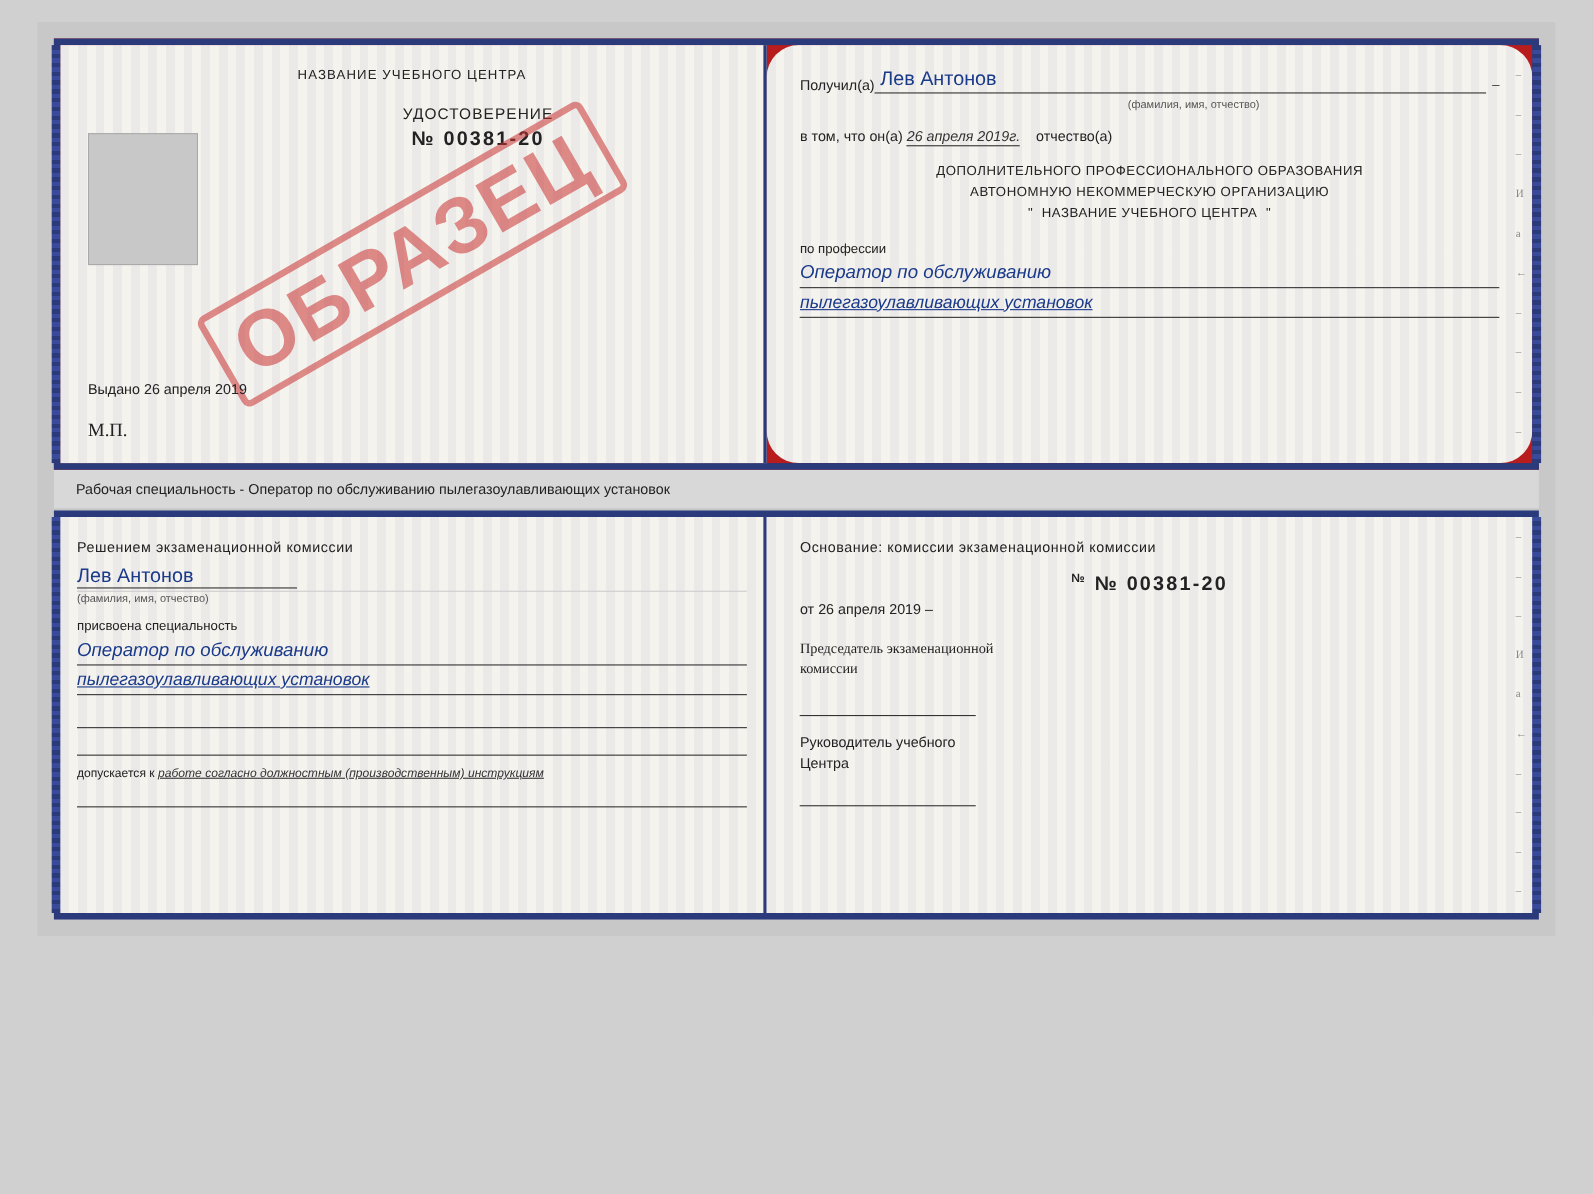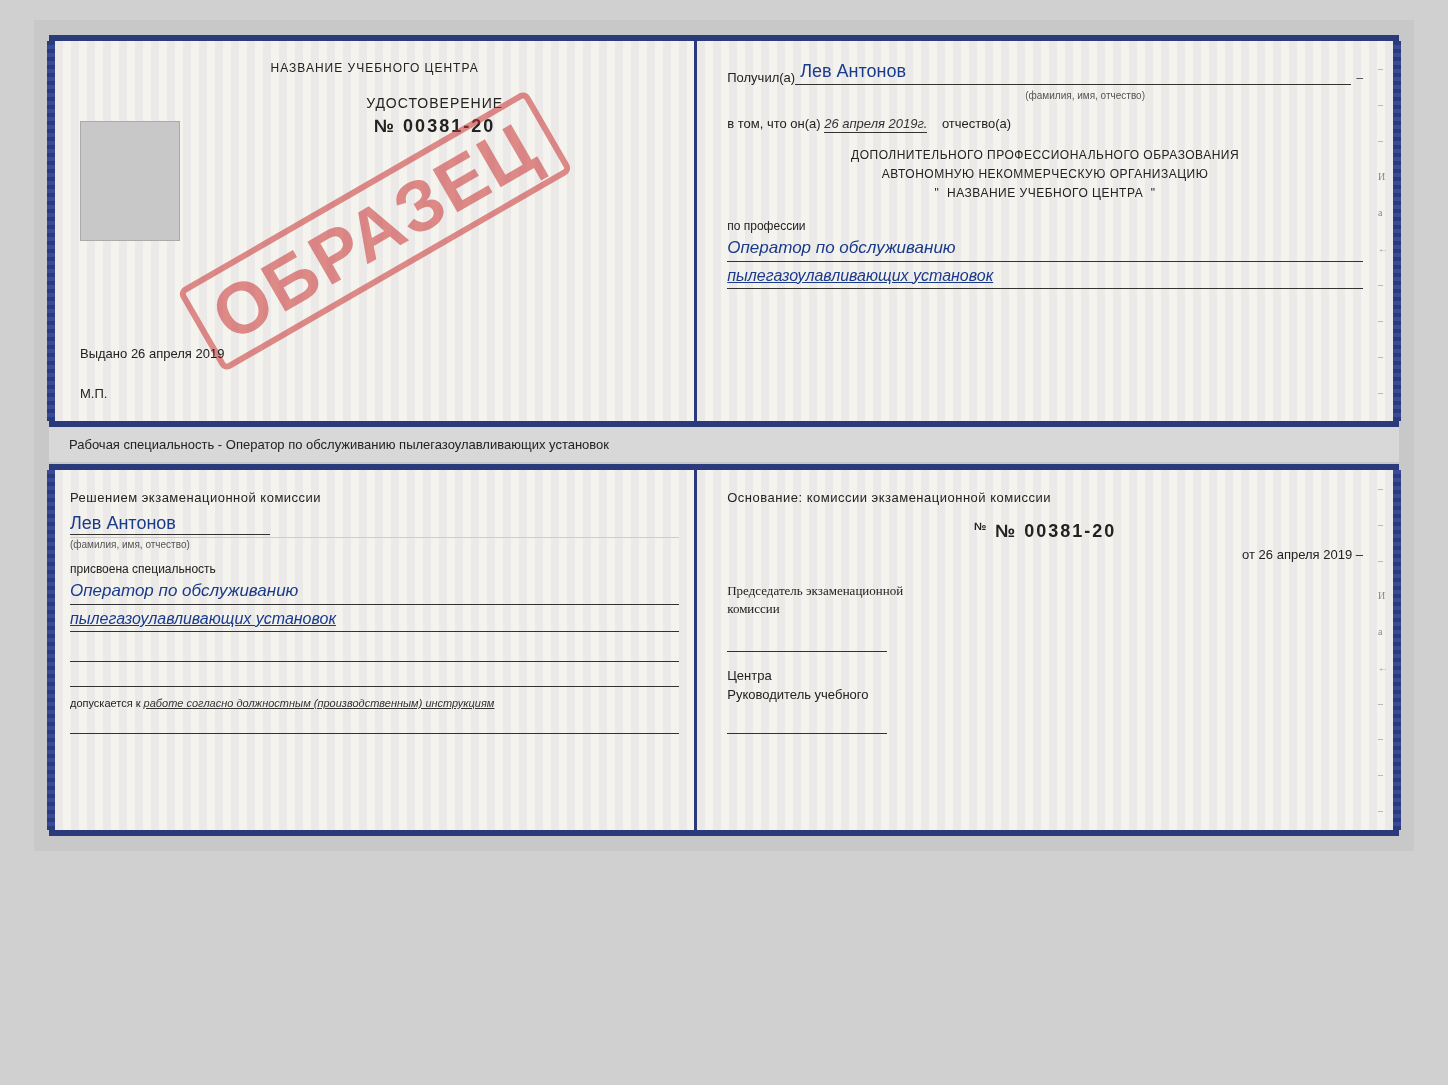--- a/index.html
+++ b/index.html
@@ -52,20 +52,21 @@
       position: relative;
       min-height: 380px;
       background: #f5f3ee;
       background-image: repeating-linear-gradient(
         90deg,
         rgba(180,180,200,0.15) 0px,
         rgba(180,180,200,0.15) 8px,
         transparent 8px,
         transparent 16px
       );
+      border-radius: 29px;
     }
 
     
     .school-name-top {
       text-align: center;
       font-size: 12px;
       letter-spacing: 1px;
       color: #222;
       margin-bottom: 10px;
       font-family: Arial, sans-serif;
@@ -94,23 +95,23 @@
       left: 25px;
       font-size: 13px;
       color: #222;
       font-family: Arial, sans-serif;
     }
 
     .cert-mp {
       position: absolute;
       bottom: 20px;
       left: 25px;
-      font-size: 13px;
-      color: #222;
-      font-family: Liberation Sans, sans-serif;
+      font-size: 17px;
+      color: #222;
+      font-family: Liberation Serif, serif;
     }
 
     
     .obrazets-stamp {
       position: absolute;
       top: 50%;
       left: 50%;
       transform: translate(-50%, -50%) rotate(-30deg);
       font-size: 72px;
       font-weight: bold;
@@ -392,21 +393,21 @@
       text-align: center;
       font-size: 18px;
       color: #222;
       font-family: Arial, sans-serif;
       font-weight: bold;
       letter-spacing: 2px;
       margin-bottom: 5px;
     }
 
     .ot-date {
-      text-align: right;
+      text-align: left;
       font-size: 13px;
       color: #222;
       font-family: Arial, sans-serif;
       margin-bottom: 20px;
     }
 
     .predsedatel-text {
       font-size: 13px;
       color: #222;
       font-family: Liberation Serif, serif;
@@ -585,22 +586,22 @@
         <span> –</span>
       </div>
 
       <div class="predsedatel-text">
         <div>Председатель экзаменационной</div>
         <div>комиссии</div>
       </div>
       <div class="sign-line"></div>
 
       <div class="rukovoditel-text">
+        <div>Руководитель учебного</div>
         <div>Центра</div>
-        <div>Руководитель учебного</div>
       </div>
       <div class="sign-line"></div>
 
       <div class="side-lines-container">
         <span class="side-dash">–</span>
         <span class="side-dash">–</span>
         <span class="side-dash">–</span>
         <span class="side-dash">И</span>
         <span class="side-dash">а</span>
         <span class="side-dash">←</span>

